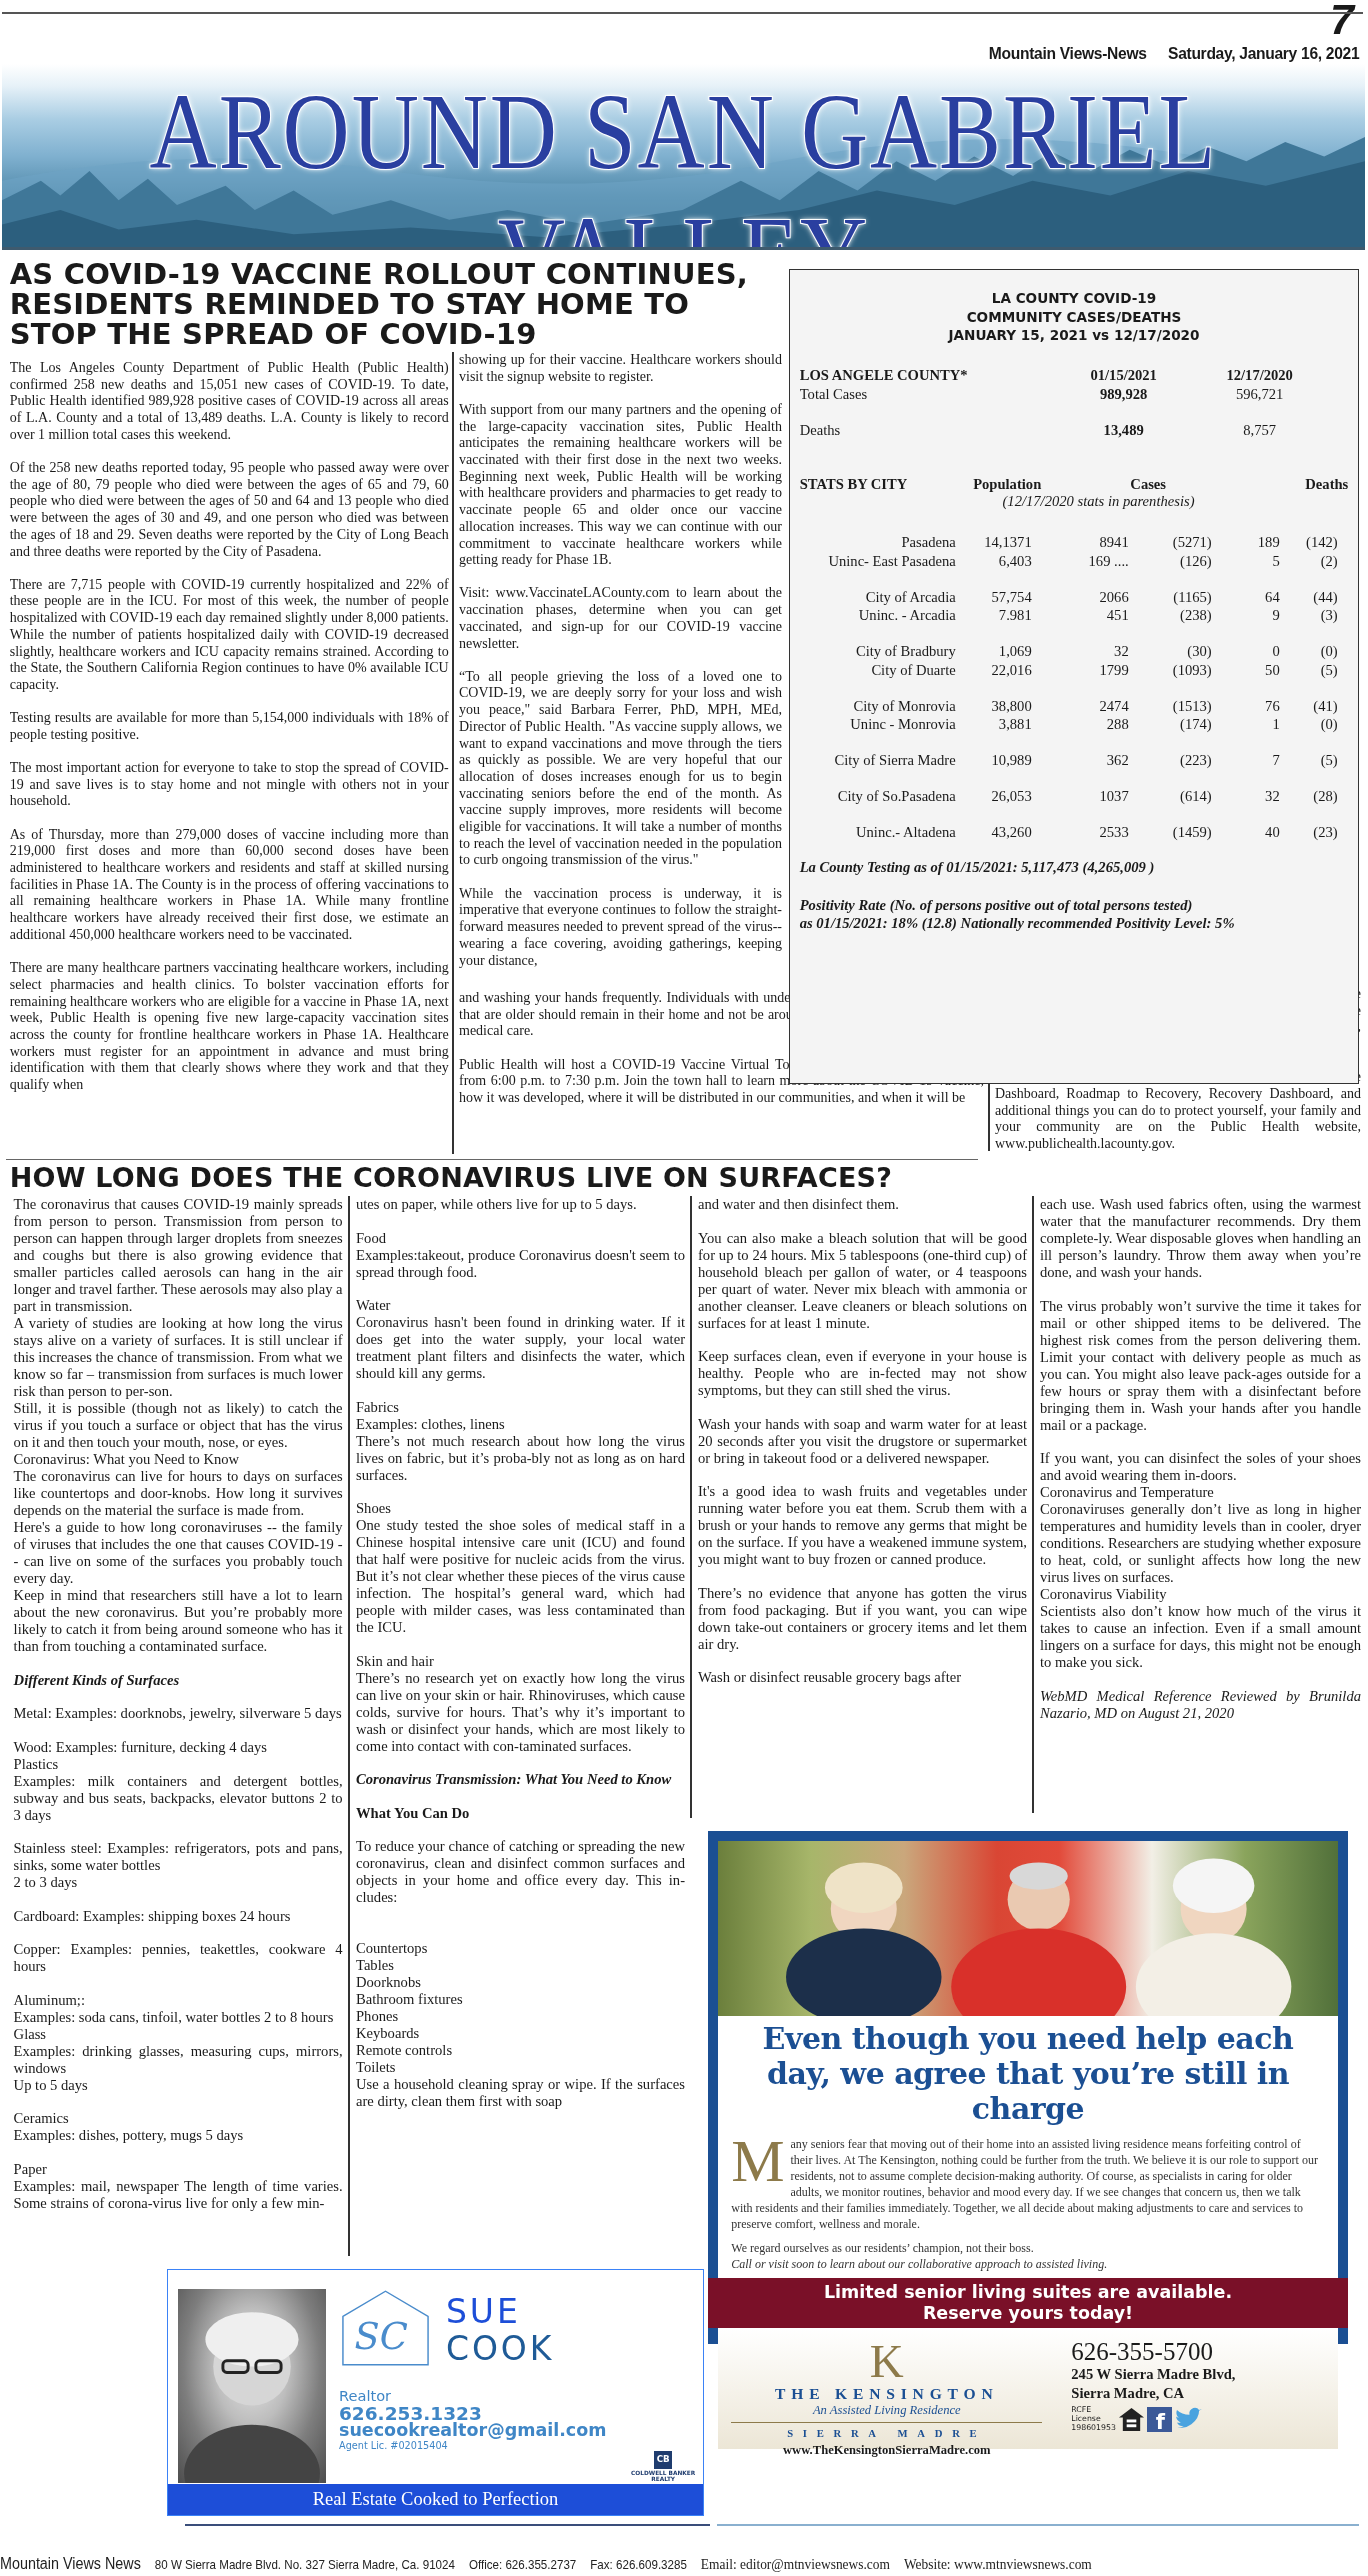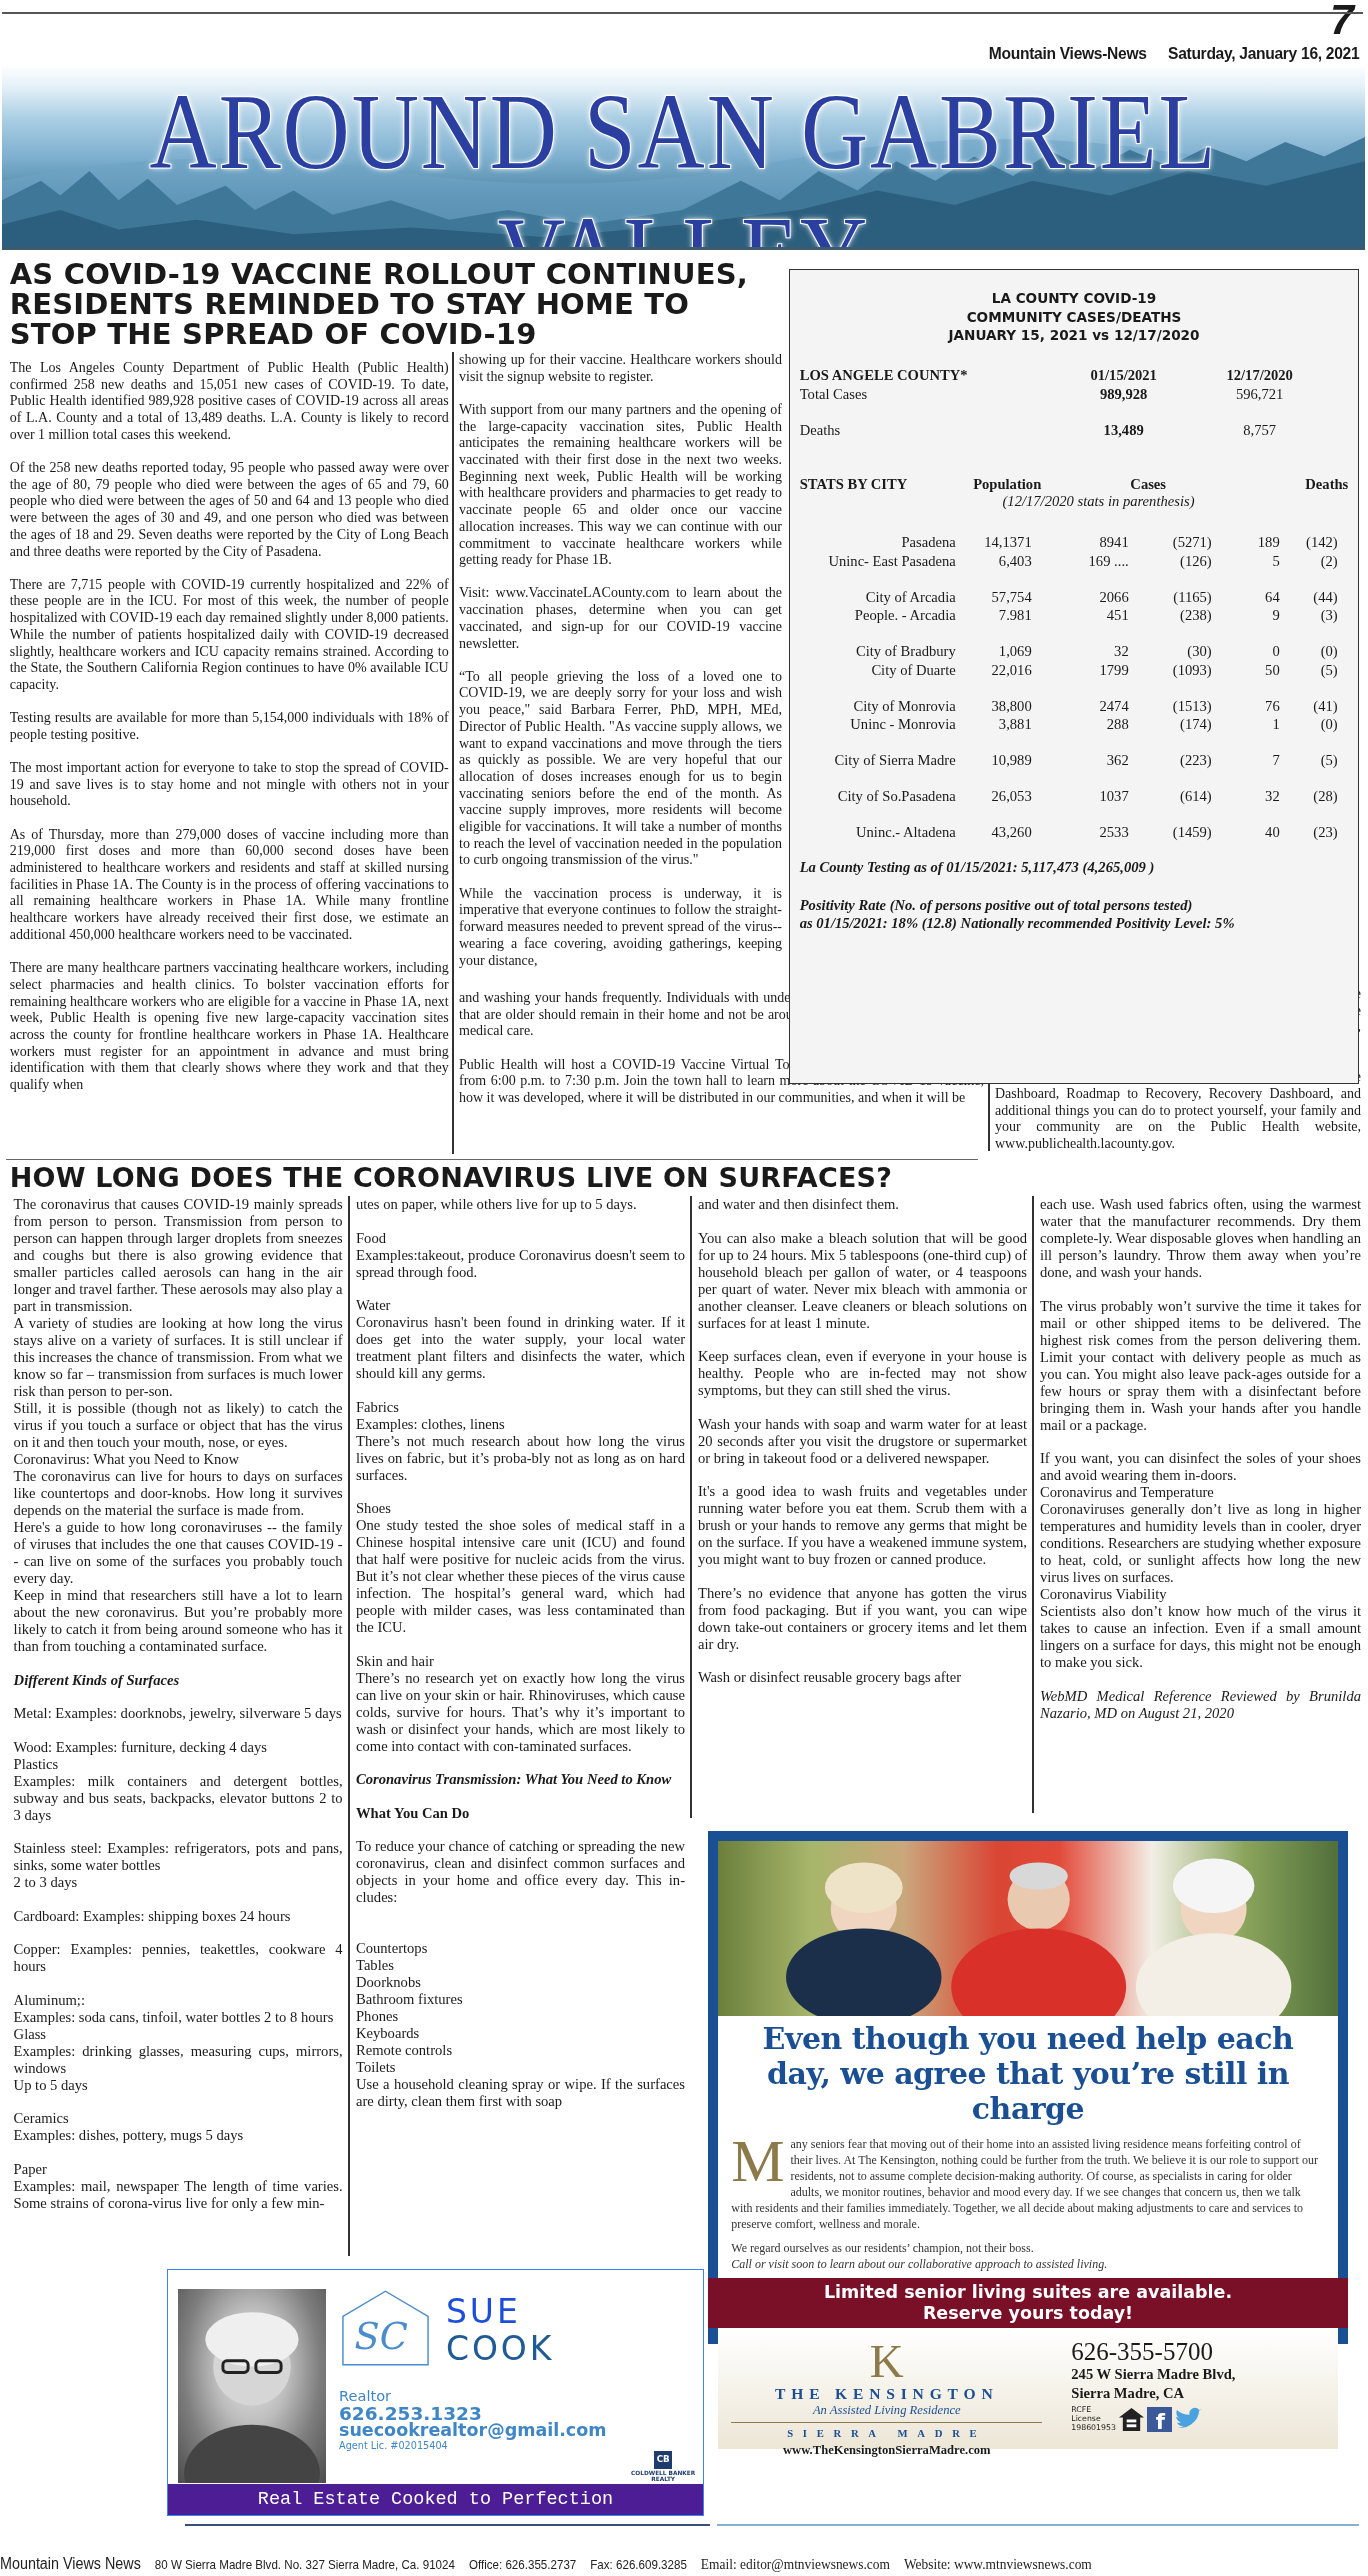--- a/index.html
+++ b/index.html
@@ -67,21 +67,21 @@
 .ken-lic{display:flex;align-items:center;margin-top:3.9px;font-family:"DejaVu Sans",sans-serif;font-size:7.8px;line-height:8.7px;gap:2px}
 .ad2{left:167px;top:2269px;width:537px;height:247px;border:1px solid #3b82f6;background:#fff}
 .ad2-photo{position:absolute;left:9.7px;top:19.4px;width:148px;height:194px;background:radial-gradient(ellipse at 50% 40%,#e8e8e8 0%,#bdbdbd 35%,#7e7e7e 65%,#4d4d4d 100%)}
 .ad2-logo{position:absolute;left:173px;top:19.4px;width:89px;height:78px}
 .ad2-name{position:absolute;left:278px;top:23px;font-family:"DejaVu Sans",sans-serif;font-size:33px;line-height:37px;letter-spacing:2.9px}
 .ad2-name .sue{color:#1d4ed8}.ad2-name .cook{color:#1f5b97}
 .ad2-info{position:absolute;left:171px;top:117px;font-family:"DejaVu Sans",sans-serif;color:#3f86c6;line-height:17.5px}
 .ad2-role{font-size:14.6px}.ad2-phone{font-size:18.5px;font-weight:bold}.ad2-email{font-size:17.5px;font-weight:bold}.ad2-lic{font-size:9.7px;line-height:11.7px}
 .ad2-cb{position:absolute;right:7.8px;top:181px;text-align:center;font-family:"DejaVu Sans",sans-serif;font-size:5.8px;font-weight:bold;color:#1f3c6e}
 .cb-box{width:17.5px;height:17.5px;background:#1f3c6e;color:#fff;font-size:8.7px;line-height:17.5px;margin:0 auto 1.9px}
-.ad2-bar{position:absolute;left:0;bottom:0;width:100%;height:31px;background:#4c1d95;color:#fff;font-family:Liberation Mono, monospace;font-size:18.5px;line-height:31px;text-align:center}
+.ad2-bar{position:absolute;left:0;bottom:0;width:100%;height:31px;background:#1d4ed8;color:#fff;font-family:Liberation Serif, serif;font-size:18.5px;line-height:31px;text-align:center}
 .ad2-rule{left:185px;top:2524px;width:525px;height:1.9px;background:#3a4e7a}
 .ad2-rule2{left:717px;top:2524px;width:642px;height:1.9px;background:#8ab0cf}
 .footer{left:0;top:2555px;width:1369px;font-family:"Liberation Sans",sans-serif;font-size:12.6px;color:#222;white-space:nowrap;transform:scaleX(0.92);transform-origin:left}
 .footer span{margin-right:11.7px}
 </style>
 </head>
 <body>
 
 <div class="abs pagenum">7</div>
 <div class="abs topline"></div>
@@ -179,21 +179,21 @@
       <div class="cgroup">
         <div class="crow">
           <span>City of Arcadia</span>
           <span>57,754</span>
           <span>2066</span>
           <span>(1165)</span>
           <span>64</span>
           <span>(44)</span>
         </div>
         <div class="crow">
-          <span>People. - Arcadia</span>
+          <span>Uninc. - Arcadia</span>
           <span>7.981</span>
           <span>451</span>
           <span>(238)</span>
           <span>9</span>
           <span>(3)</span>
         </div>
       </div>
       <div class="cgroup">
         <div class="crow">
           <span>City of Bradbury</span>

